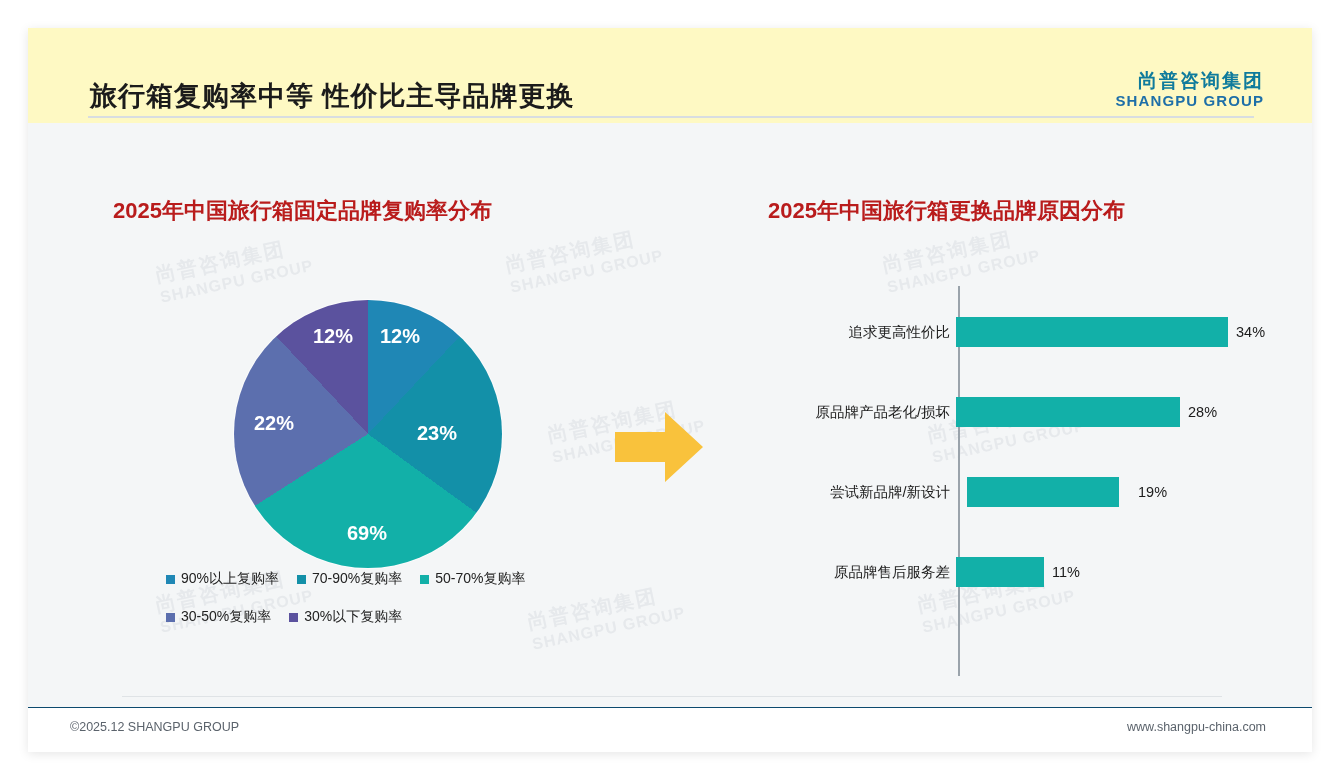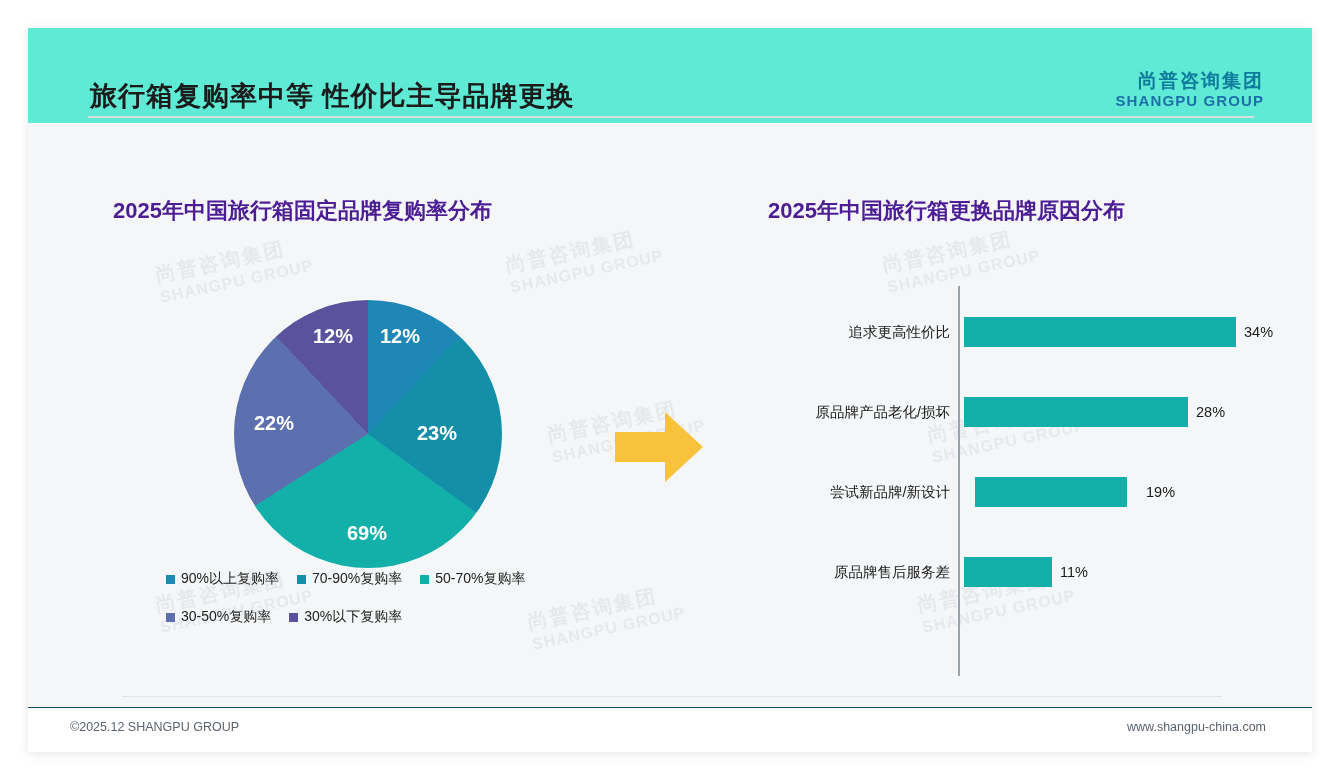--- a/index.html
+++ b/index.html
@@ -22,21 +22,21 @@
     background: #f4f6f7;
     box-shadow: 0 2px 10px rgba(0,0,0,0.10);
     overflow: hidden;
   }
   
   .header {
     position: absolute;
     left: 0; top: 0;
     width: 1284px;
     height: 95px;
-    background: #5eead4;
+    background: #fef9c3;
   }
   .header-rule {
     position: absolute;
     left: 60px; top: 88px;
     width: 1166px;
     height: 2px;
     background: #d8dde1;
   }
   .title {
     position: absolute;
@@ -74,21 +74,21 @@
     pointer-events: none;
     white-space: nowrap;
   }
   .wm .l1 { font-size: 20px; letter-spacing: 2px; }
   .wm .l2 { font-size: 16px; letter-spacing: 1px; }
   
   .panel-title {
     position: absolute;
     font-size: 22px;
     font-weight: bold;
-    color: #4c1d95;
+    color: #b91c1c;
     white-space: nowrap;
   }
   #left-title { left: 85px; top: 168px; }
   #right-title { left: 740px; top: 168px; }
 
   .pie-wrap {
     position: absolute;
     left: 206px; top: 272px;
     width: 268px; height: 268px;
   }
@@ -149,21 +149,21 @@
     left: 0;
     height: 32px;
     display: flex;
     align-items: center;
   }
   .bar-label {
     width: 182px;
     text-align: right;
     font-size: 14.5px;
     color: #1b1b1b;
-    padding-right: 14px;
+    padding-right: 6px;
     white-space: nowrap;
   }
   .bar-fill {
     height: 30px;
     background: #12b0a8;
   }
   .bar-value {
     font-size: 14.5px;
     color: #1b1b1b;
     margin-left: 8px;

